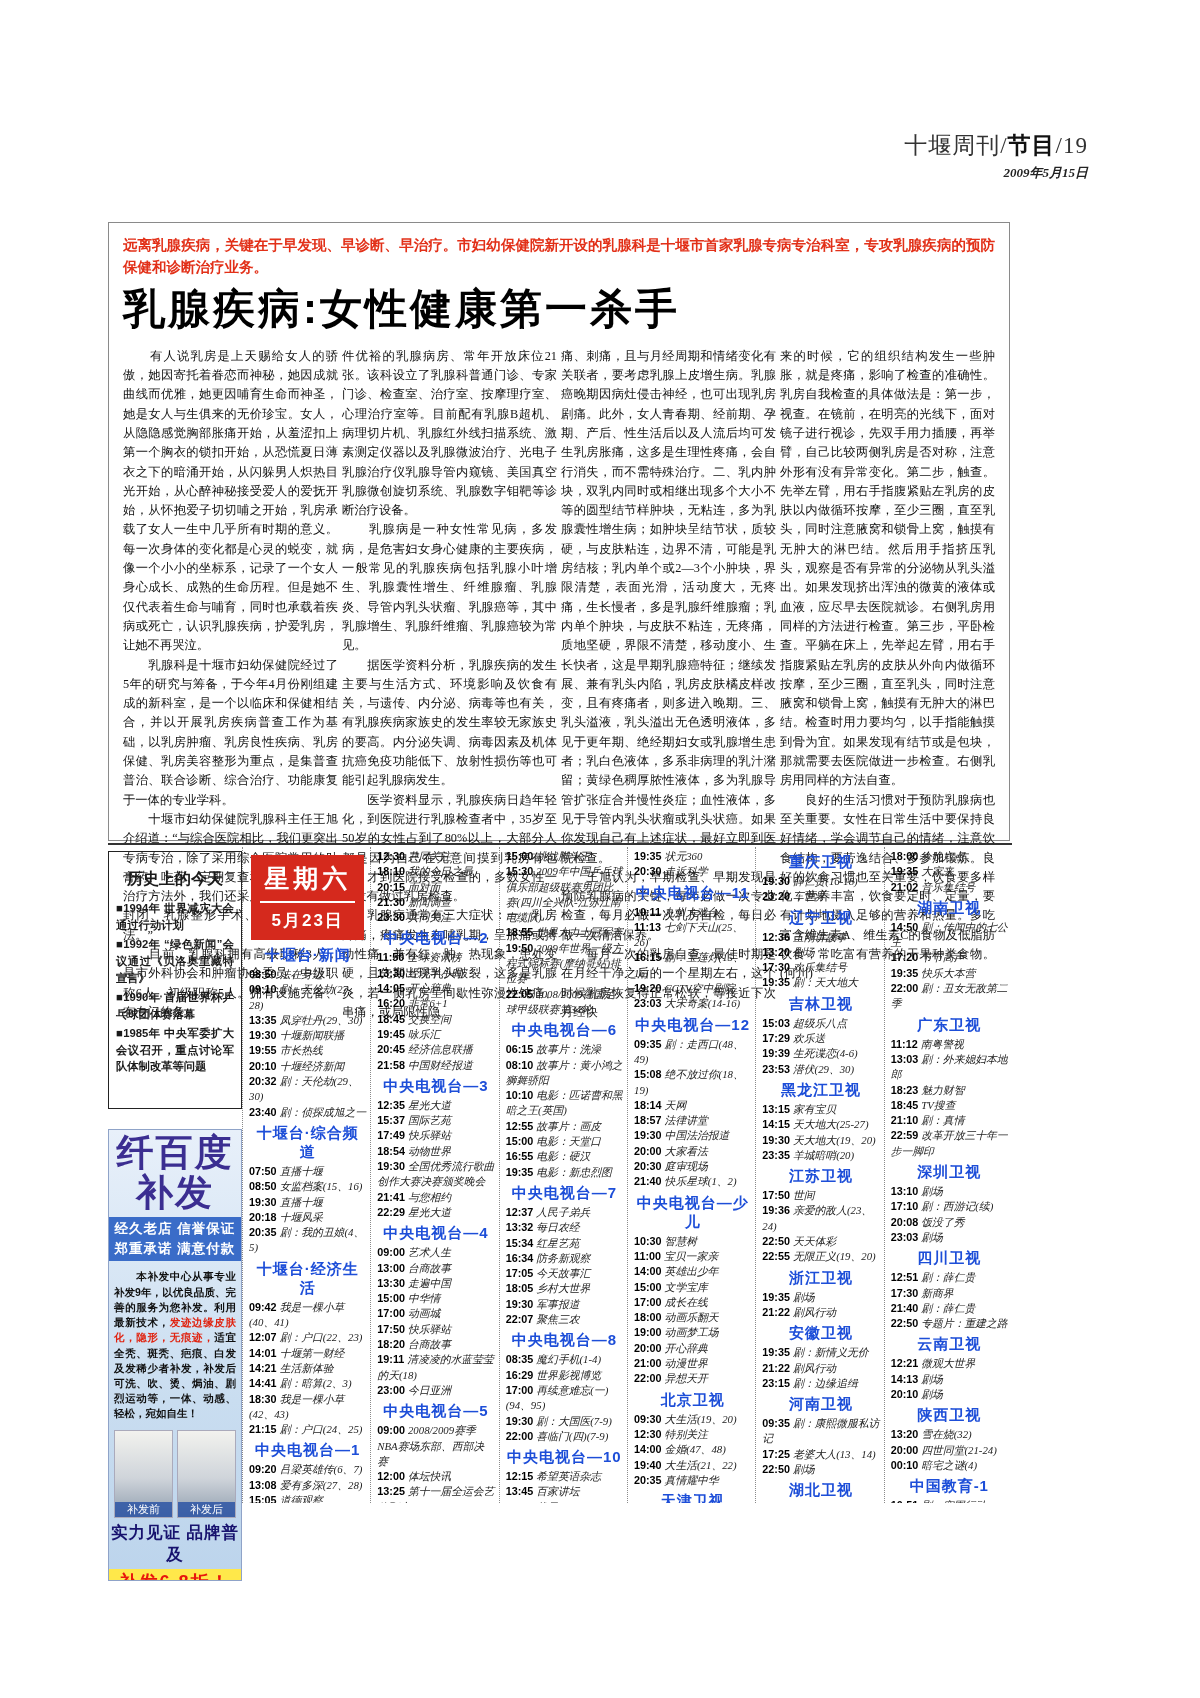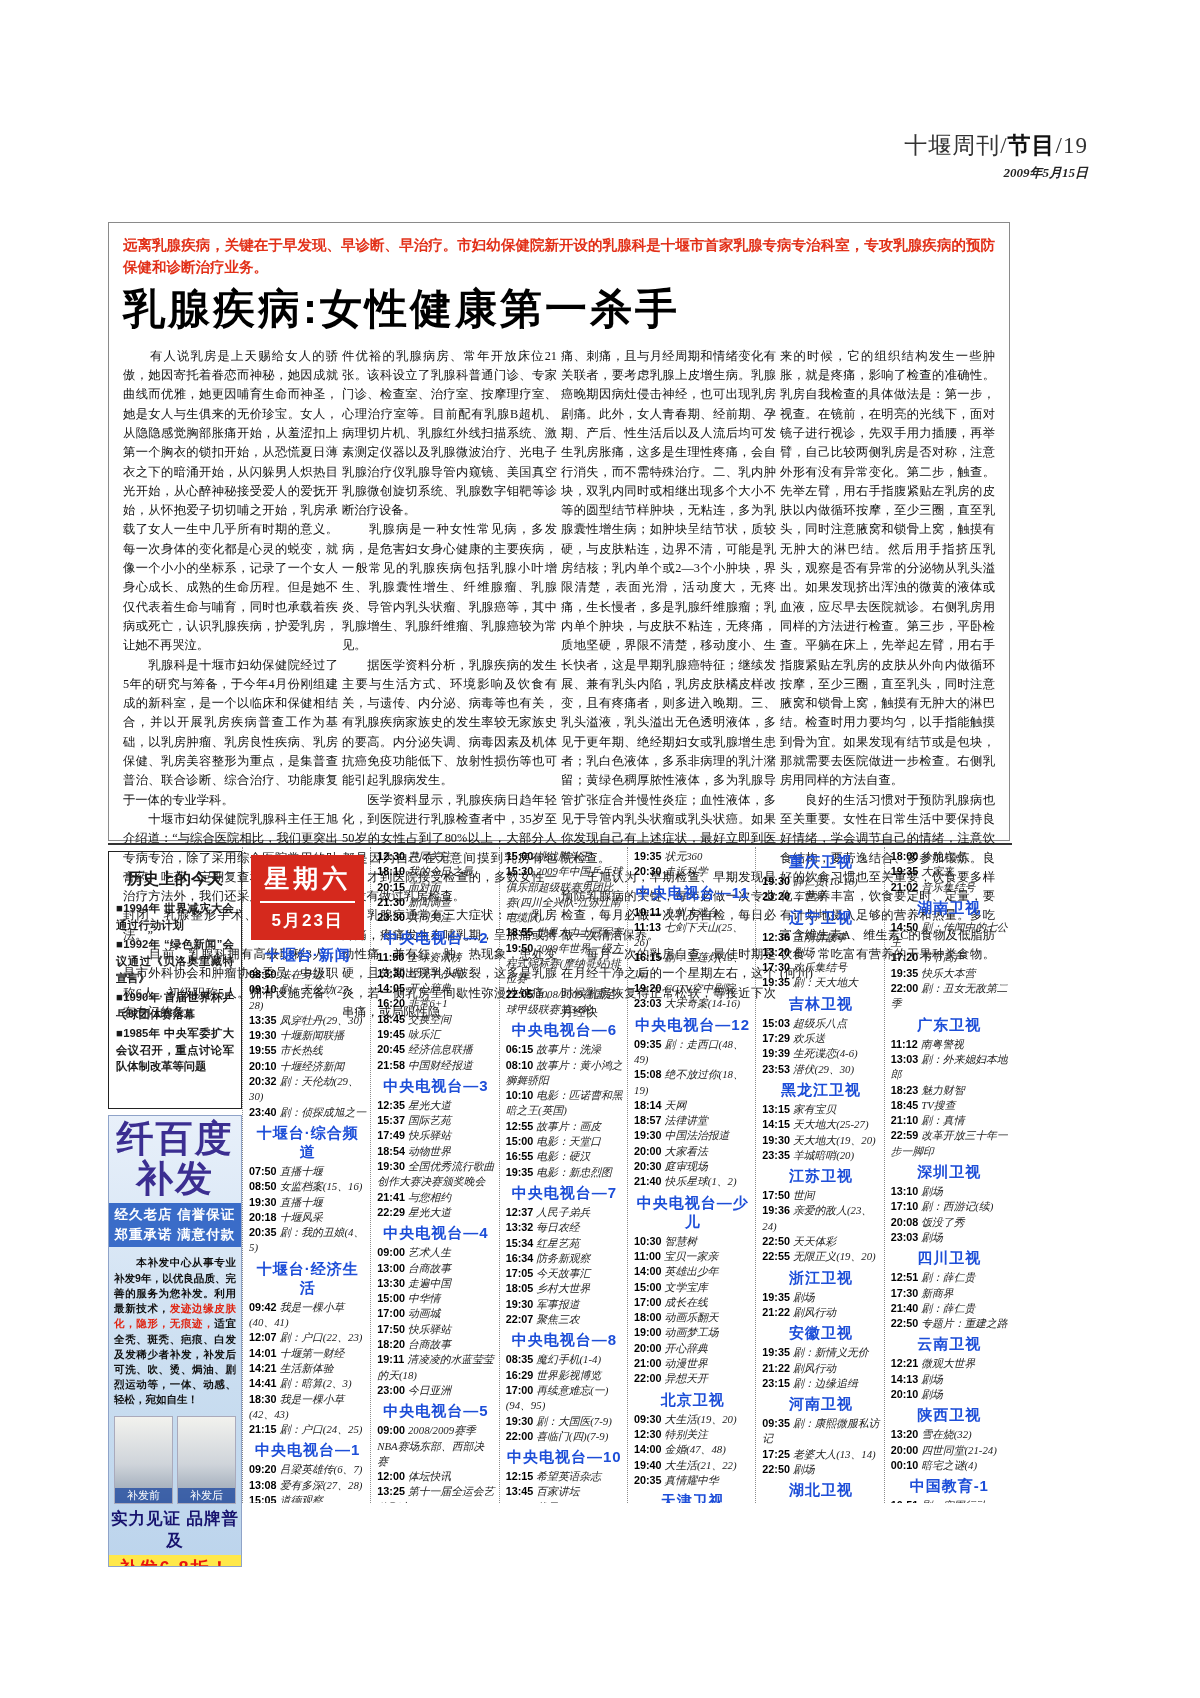--- a/index.html
+++ b/index.html
@@ -24,21 +24,21 @@
   .d2{font-size:17px;font-weight:bold;letter-spacing:2px;}
   .ch{font-family:"Liberation Sans",sans-serif;font-weight:bold;font-size:15px;text-align:center;margin:4px 0 2px 0;letter-spacing:1px;color:#1d4ed8;}
   .prow{font-size:10.8px;line-height:15.3px;color:#222;}
   .ptime{font-family:"Liberation Sans",sans-serif;font-weight:bold;font-size:10.8px;margin-right:3px;color:#000;}
   .ptitle{font-style:italic;}
   
   .hist{border:1px solid #222;padding:13px 7px;height:258px;box-sizing:border-box;margin-top:4px;}
   .h-title{font-family:"Liberation Sans",sans-serif;font-weight:bold;font-size:16px;text-align:center;margin:4px 0 10px 0;}
   .h-item{font-family:"Liberation Sans",sans-serif;font-weight:bold;font-size:11.3px;line-height:1.5;margin-bottom:2px;text-align:justify;}
   
-  .ad{margin-top:6px;border:1px solid #8fa3c8;background:linear-gradient(180deg,#e8f0fa 0%,#c9ddf0 60%,#bcd4ec 100%);height:452px;overflow:hidden;box-sizing:border-box;}
+  .ad{margin-top:20px;border:1px solid #8fa3c8;background:linear-gradient(180deg,#e8f0fa 0%,#c9ddf0 60%,#bcd4ec 100%);height:452px;overflow:hidden;box-sizing:border-box;}
   .ad-title{color:#3b2e91;font-family:"Liberation Sans",sans-serif;font-weight:900;font-size:37px;text-align:center;line-height:1.08;padding-top:3px;letter-spacing:2px;}
   .ad-bar{background:#3a6cc8;color:#fff;font-family:"Liberation Sans",sans-serif;font-weight:bold;font-size:13.5px;text-align:center;line-height:1.5;padding:2px 0;margin-top:4px;letter-spacing:1px;}
   .ad-body{padding:8px 5px;font-size:10.5px;line-height:1.45;font-weight:bold;font-family:"Liberation Sans",sans-serif;text-align:justify;color:#101010;}
   .ad-hl{color:#e02310;}
   .ad-photos{display:flex;gap:4px;padding:0 5px;}
   .photo{flex:1;height:86px;background:linear-gradient(180deg,#f2f2ee 0%,#cfd4da 55%,#8f9dae 100%);position:relative;border:1px solid #aab;}
   .photo-label{position:absolute;bottom:0;left:0;right:0;text-align:center;color:#fff;background:rgba(45,85,165,.85);font-size:11px;font-family:"Liberation Sans",sans-serif;}
   .ad-slogan{color:#17126e;font-family:"Liberation Sans",sans-serif;font-weight:900;font-size:16.5px;text-align:center;margin-top:4px;letter-spacing:1px;}
   .ad-discount{background:#ffe84a;color:#e8150d;font-weight:900;font-family:"Liberation Sans",sans-serif;font-size:18px;text-align:center;padding:1px 0;margin-top:3px;letter-spacing:2px;}
 </style>

